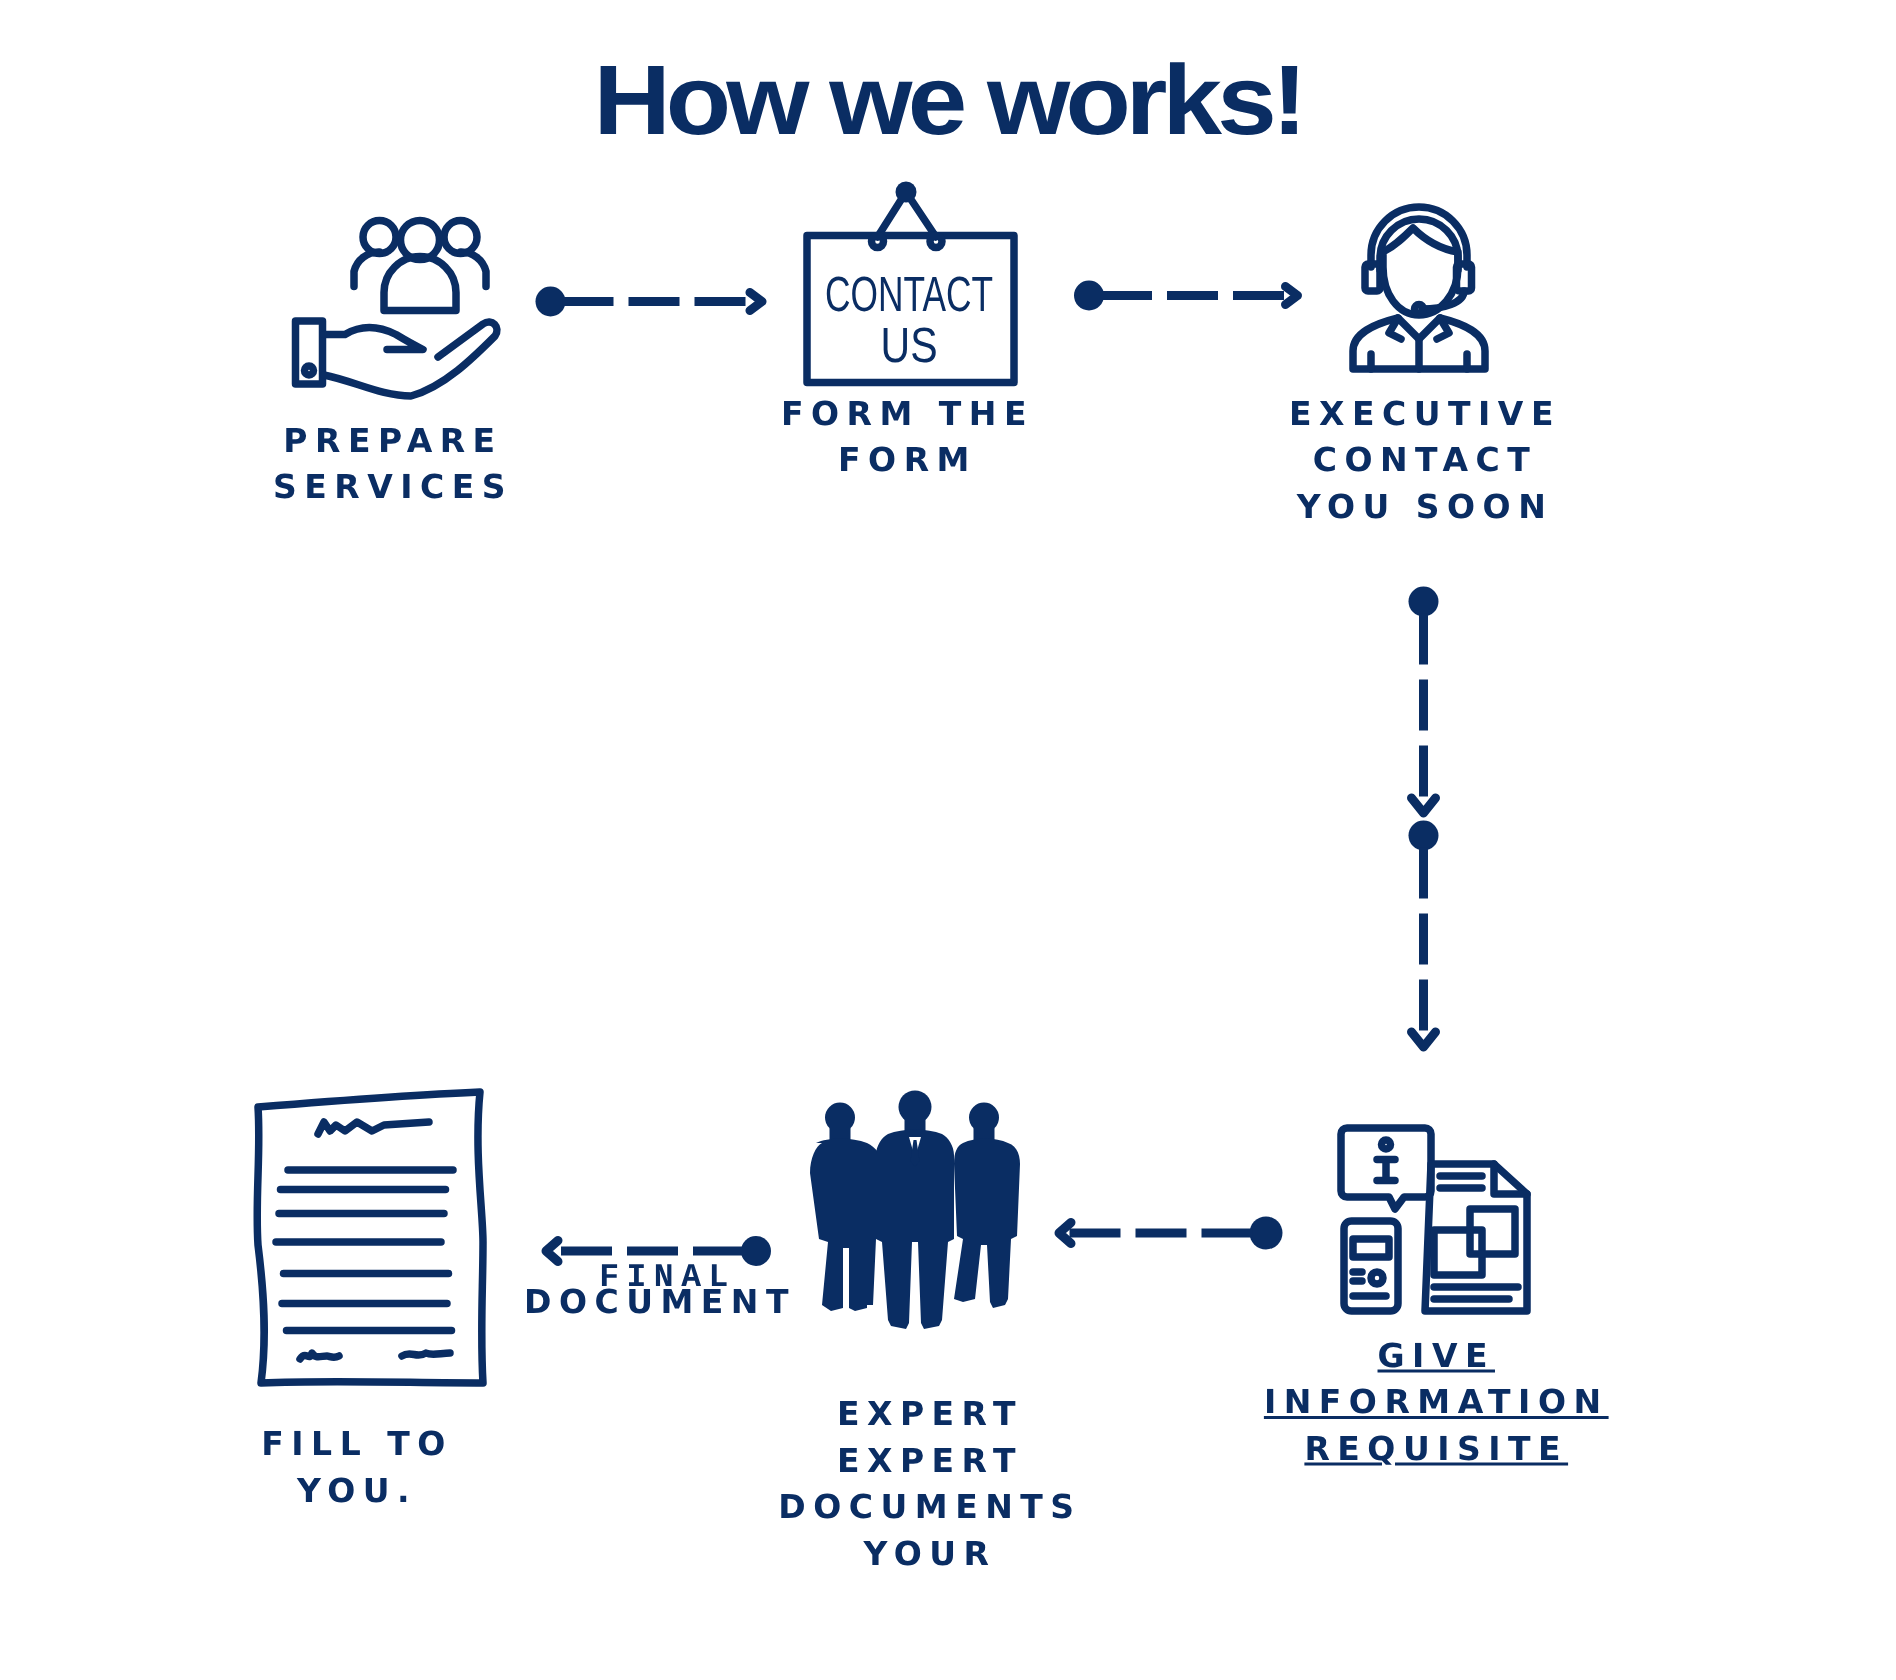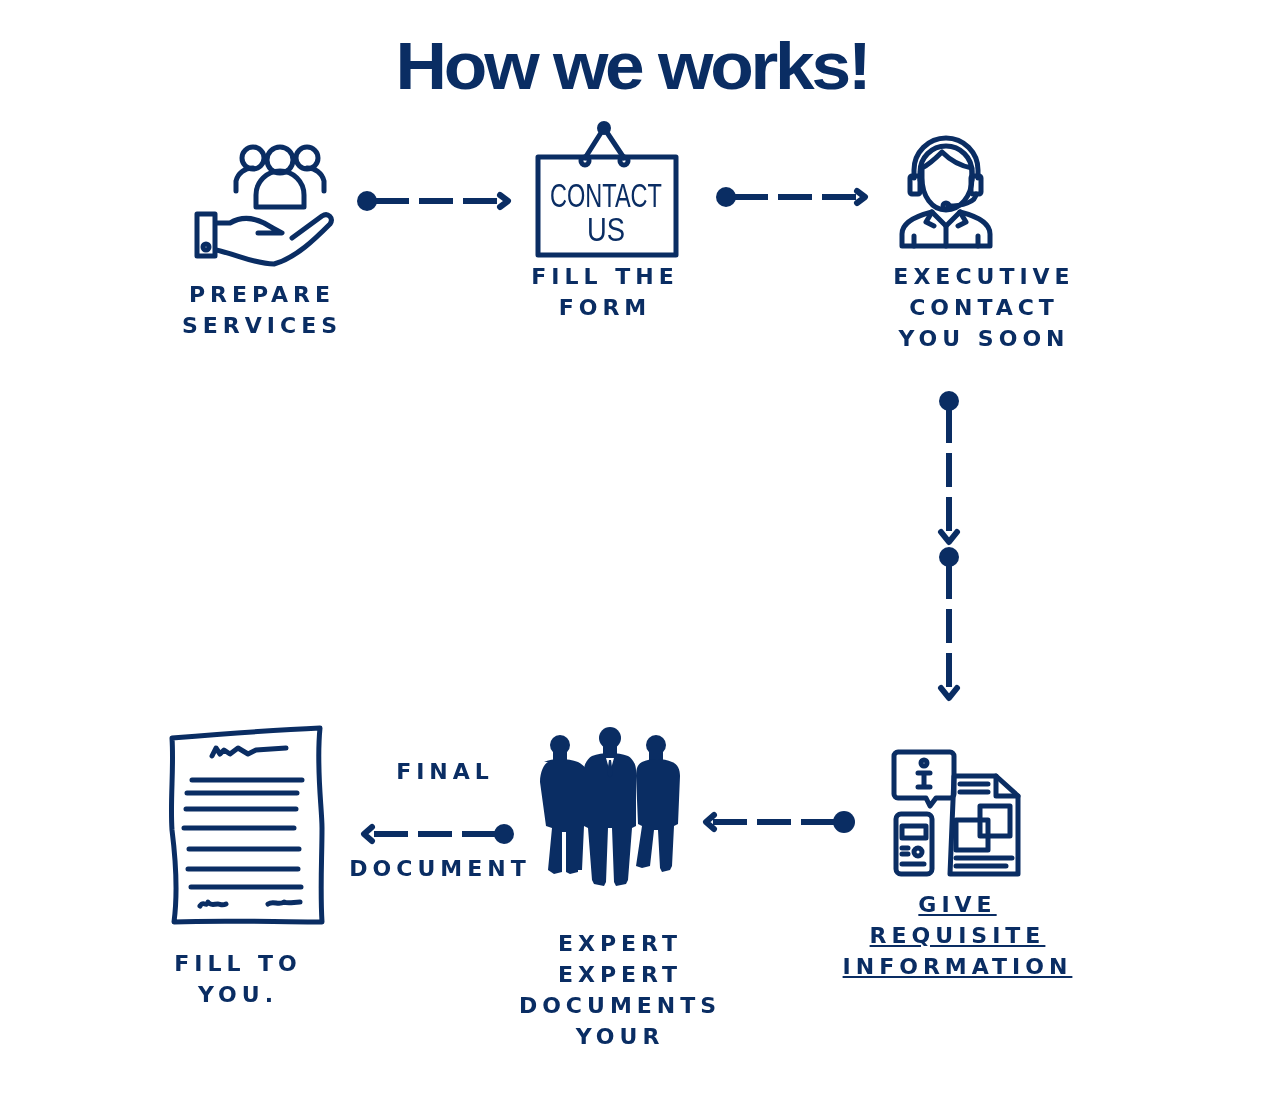--- a/index.html
+++ b/index.html
@@ -133,42 +133,42 @@
     <path class="head" d="M372 827 l-8 7 l8 7"></path>
   </g>
 </svg>
 
 <div class="label" style="left:172px; top:279px; width:180px;">
   <span>PREPARE</span>
   <span>SERVICES</span>
 </div>
 
 <div class="label" style="left:485px; top:261px; width:240px;">
-  <span>FILL THE</span>
+  <span>FORM THE</span>
   <span>FORM</span>
 </div>
 
-<div class="label" style="left:869px; top:261px; width:230px;text-align:center;">
+<div class="label" style="left:835px; top:261px; width:230px;text-align:center;">
   <span>EXECUTIVE</span>
   <span>CONTACT</span>
   <span>YOU SOON</span>
 </div>
 
 <div class="label" style="left:830px; top:889px; width:255px;text-decoration:underline;">
   <span>GIVE</span>
+  <span>INFORMATION</span>
   <span>REQUISITE</span>
-  <span>INFORMATION</span>
 </div>
 
 <div class="label" style="left:505px; top:928px; width:230px;">
   <span>EXPERT</span>
   <span>EXPERT</span>
   <span>DOCUMENTS</span>
   <span>YOUR</span>
 </div>
 
 <div class="label" style="left:158px; top:948px; width:160px;">
   <span>FILL TO</span>
   <span>YOU.</span>
 </div>
 
-<div class="label" style="left:380px; top:756px; width:130px;">FINAL</div>
+<div class="label" style="left:380px; top:836px; width:130px;font-family:Liberation Mono, monospace;">FINAL</div>
 <div class="label" style="left:340px; top:853px; width:200px;">DOCUMENT</div>
 
 </body></html>

